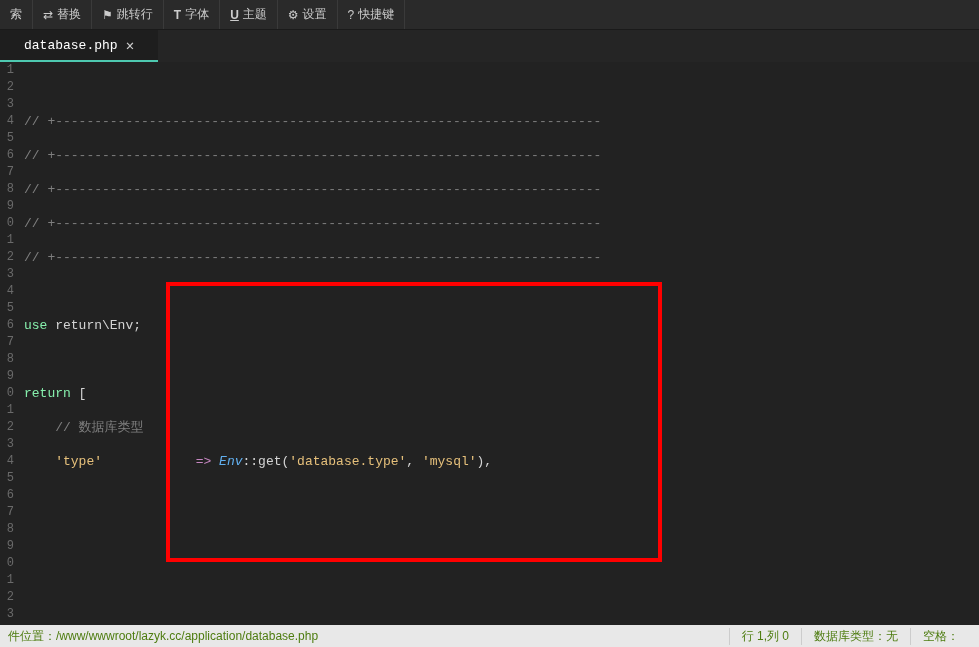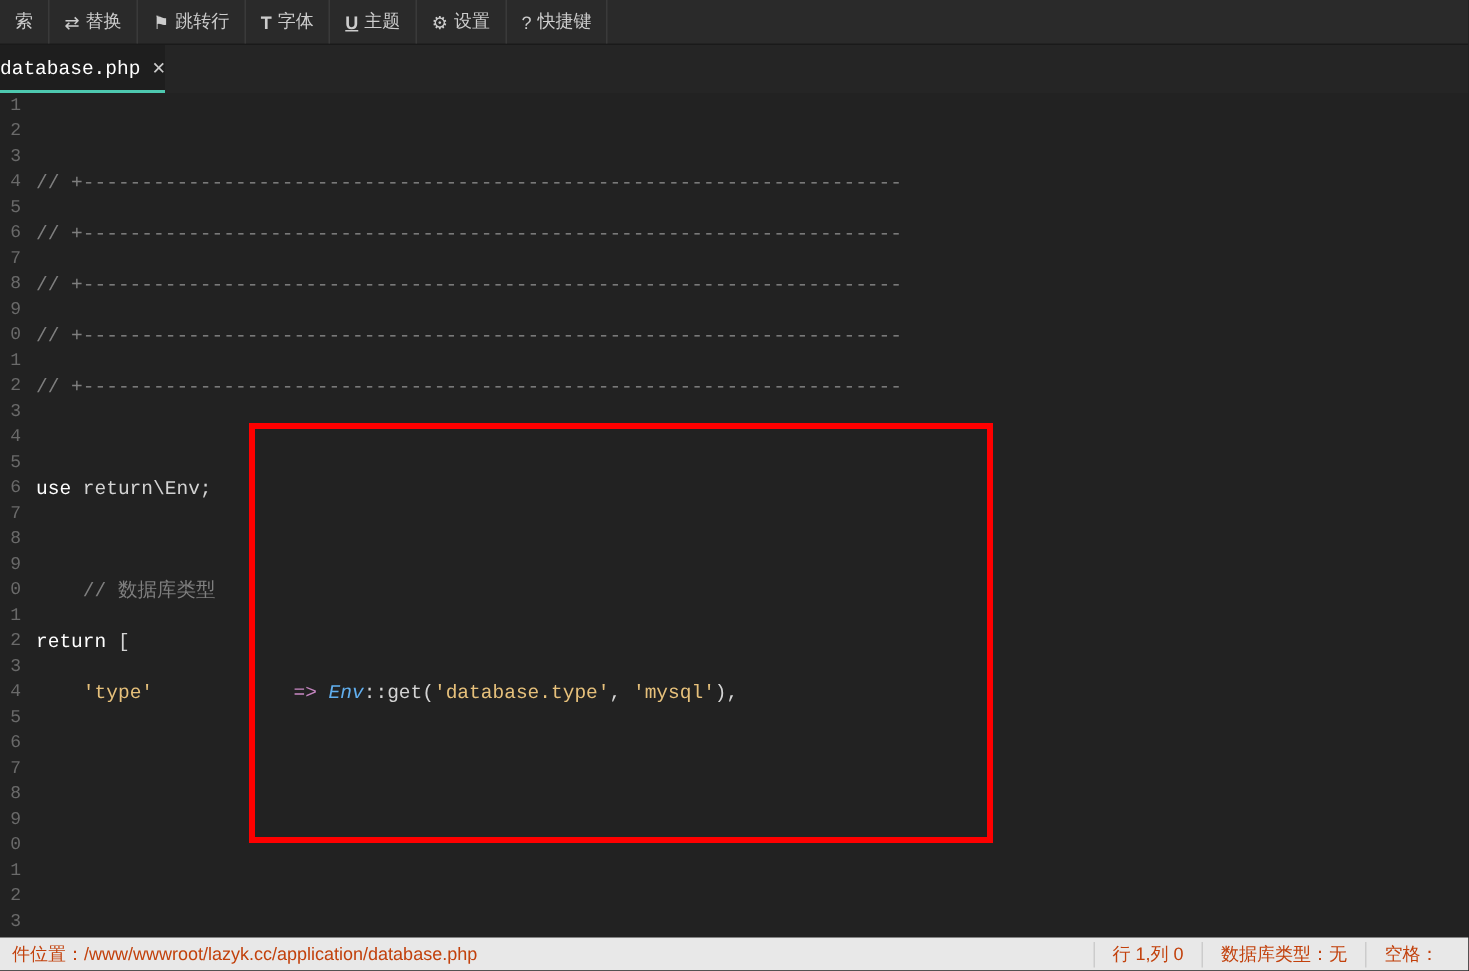--- a/index.html
+++ b/index.html
@@ -34,21 +34,21 @@
 .toolbar-icon { font-size: 12px; color: #ccc; }
 .tab-bar {
   height: 32px;
   background: #252525;
   display: flex;
   align-items: stretch;
 }
 .tab {
   display: flex;
   align-items: center;
-  padding: 0 0;
+  padding: 0 24px;
   background: #1e1e1e;
   color: #fff;
   font-size: 13px;
   gap: 8px;
   border-bottom: 2px solid #4ec9b0;
   cursor: pointer;
 }
 .tab-close {
   font-size: 14px;
   color: #ccc;
@@ -73,40 +73,40 @@
 .code-area {
   flex: 1;
   padding-left: 6px;
   font-size: 13px;
   line-height: 17px;
   white-space: pre;
   color: #d4d4d4;
   position: relative;
 }
 .code-line { height: 17px; display: block; }
-.c-key { color: #ffffff; }
+.c-key { color: #86efac; }
 .c-str { color: #e6c07b; }
 .c-cls { color: #61afef; font-style: italic; }
 .c-op { color: #c586c0; }
 .c-punc { color: #d4d4d4; }
 .c-func { color: #d4d4d4; }
 .c-cmt { color: #7f7f7f; }
 .highlight-box {
   position: absolute;
   border: 4px solid #ff0000;
   pointer-events: none;
 }
 .status-bar {
   position: absolute;
   bottom: 0;
   left: 0;
   right: 0;
   height: 22px;
   background: #e8e8e8;
-  color: #c2410c;
+  color: #4d7c0f;
   display: flex;
   align-items: center;
   font-size: 12px;
   font-family: "Microsoft YaHei", Arial, sans-serif;
   padding: 0 8px;
 }
 .status-left { flex: 1; }
 .status-seg { padding: 0 12px; border-left: 1px solid #ccc; text-align: center; }
 .cursor-caret {
   display: inline-block;
@@ -195,22 +195,22 @@
   <div class="code-area">
 <span class="code-line"></span>
 <span class="code-line c-cmt">// +----------------------------------------------------------------------</span>
 <span class="code-line c-cmt">// +----------------------------------------------------------------------</span>
 <span class="code-line c-cmt">// +----------------------------------------------------------------------</span>
 <span class="code-line c-cmt">// +----------------------------------------------------------------------</span>
 <span class="code-line c-cmt">// +----------------------------------------------------------------------</span>
 <span class="code-line"></span>
 <span class="code-line"><span class="c-key">use</span><span> return\Env;</span></span>
 <span class="code-line"></span>
+<span class="code-line"><span class="c-key">return</span><span> [</span></span>
 <span class="code-line c-cmt">    // 数据库类型</span>
-<span class="code-line"><span class="c-key">return</span><span> [</span></span>
 <span class="code-line">    <span class="c-str">'type'</span>            <span class="c-op">=&gt;</span> <span class="c-cls">Env</span><span class="c-punc">::</span><span class="c-func">get</span>(<span class="c-str">'database.type'</span>, <span class="c-str">'mysql'</span>),</span>
 
 
 
 
 
 
 
 
 

